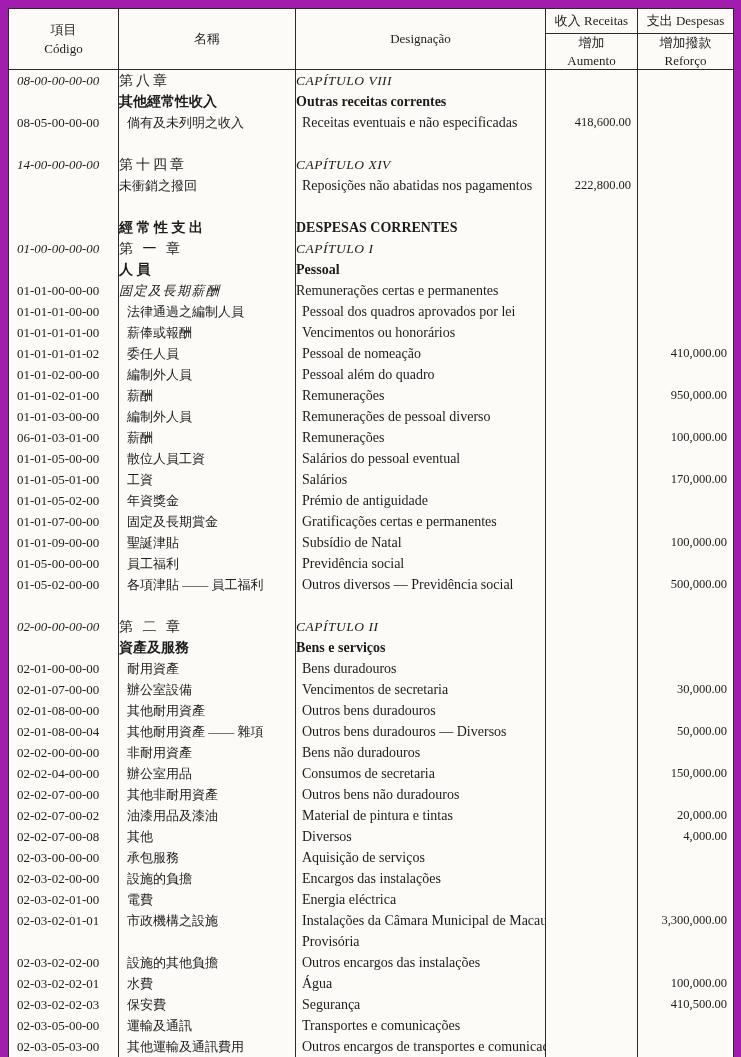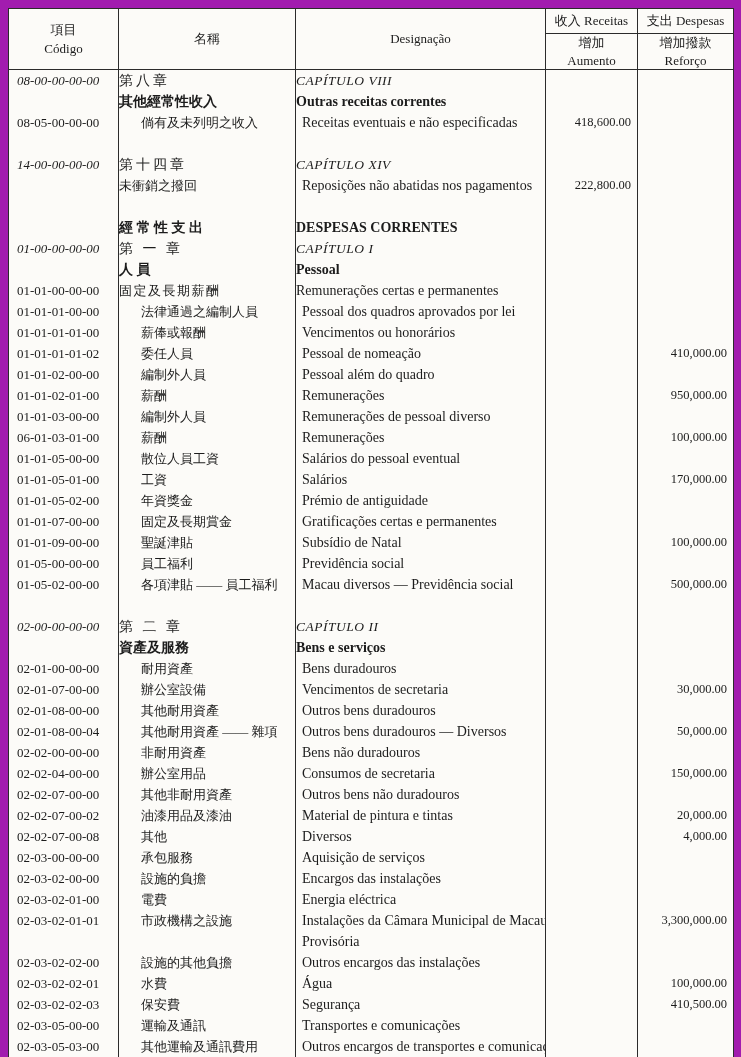--- a/index.html
+++ b/index.html
@@ -39,29 +39,29 @@
     font-size:13px;
     border-bottom:1px solid #2b2b2b;
     line-height:1.35;
   }
   th.hgroup{height:24px;}
   th.hsub{height:30px;}
   th.hcell div{line-height:1.5;}
   
   tbody td{height:21px;line-height:21px;font-size:13px;}
   td.c0{padding-left:8px;}
-  td.c1{padding-left:22px;}
+  td.c1{padding-left:8px;}
   td.c2{padding-left:6px;padding-right:2px;font-size:14px;}
   td.c3,td.c4{text-align:right;padding-right:6px;font-size:12.5px;}
   
   .ctr{text-align:left;padding-left:0 !important;}
   .b{font-weight:bold;}
   .it{font-style:italic;}
   .sp{letter-spacing:3px;}
-  .sp2{letter-spacing:1.5px;}
+  .sp2{letter-spacing:1.5px;font-style:italic;}
   .big{font-size:14px !important;}
   .cap{font-size:13.5px !important;letter-spacing:0.5px;font-style:italic;}
 </style>
 </head>
 <body>
 
 <div class="page">
   <table>
     <colgroup>
       <col style="width:110px">
@@ -257,21 +257,21 @@
         <tr>
           <td class="c0">01-05-00-00-00</td>
           <td class="c1">員工福利</td>
           <td class="c2">Previdência social</td>
           <td class="c3"></td>
           <td class="c4"></td>
         </tr>
         <tr>
           <td class="c0">01-05-02-00-00</td>
           <td class="c1">各項津貼 —— 員工福利</td>
-          <td class="c2">Macau diversos — Previdência social</td>
+          <td class="c2">Outros diversos — Previdência social</td>
           <td class="c3"></td>
           <td class="c4">500,000.00</td>
         </tr>
         <tr>
           <td class="c0"></td>
           <td class="c1"></td>
           <td class="c2"></td>
           <td class="c3"></td>
           <td class="c4"></td>
         </tr>

